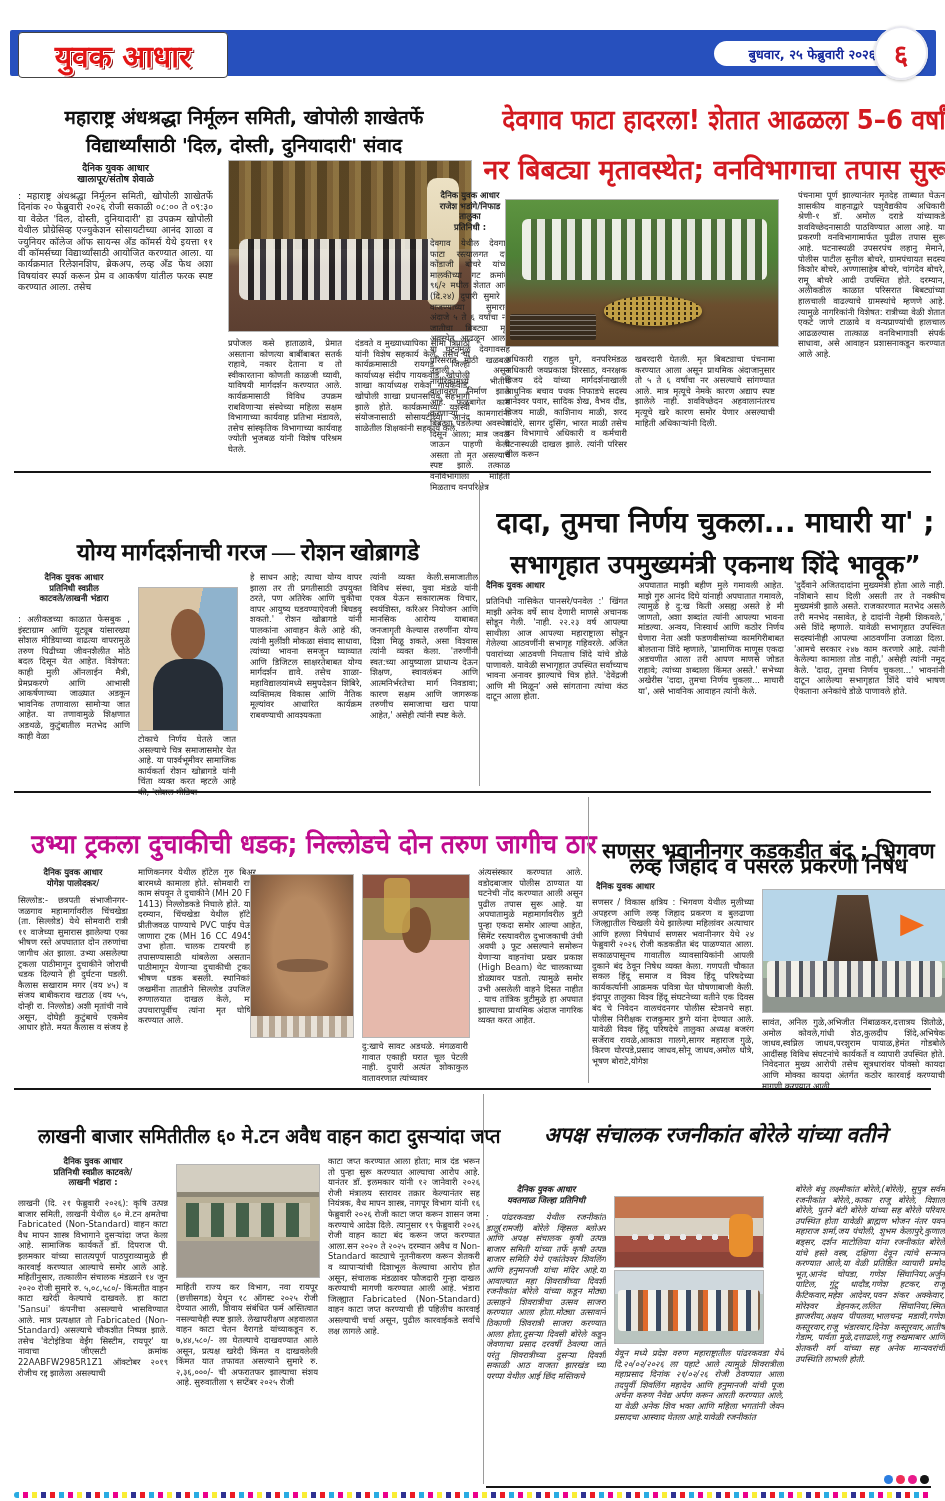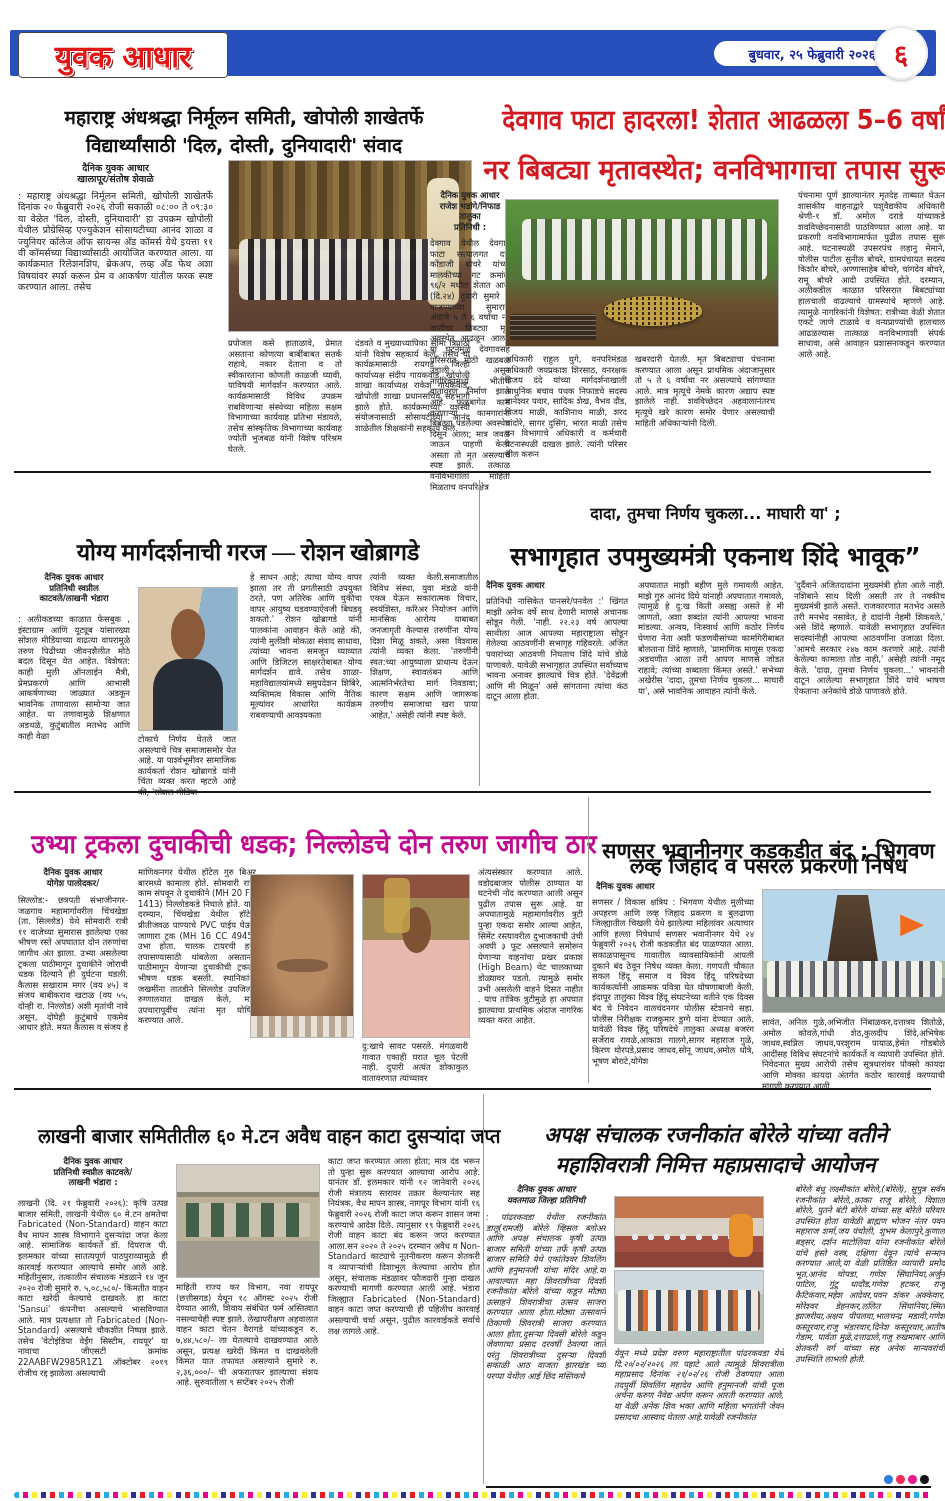--- a/index.html
+++ b/index.html
@@ -131,39 +131,39 @@
     <div class="col small" style="left:0;top:112px;width:112px;height:198px;">: अलीकडच्या काळात फेसबुक , इंस्टाग्राम आणि यूट्यूब यांसारख्या सोशल मीडियाच्या वाढत्या वापरामुळे तरुण पिढीच्या जीवनशैलीत मोठे बदल दिसून येत आहेत. विशेषत: काही मुली ऑनलाईन मैत्री, प्रेमप्रकरणे आणि आभासी आकर्षणाच्या जाळ्यात अडकून भावनिक तणावाला सामोऱ्या जात आहेत. या तणावामुळे शिक्षणात अडथळे, कुटुंबातील मतभेद आणि काही वेळा</div>
     <div class="ph ph-roshan" style="left:120px;top:85px;width:98px;height:142px;"></div>
     <div class="col small" style="left:120px;top:232px;width:98px;height:78px;">टोकाचे निर्णय घेतले जात असल्याचे चित्र समाजासमोर येत आहे. या पार्श्वभूमीवर सामाजिक कार्यकर्ता रोशन खोब्रागडे यांनी चिंता व्यक्त करत म्हटले आहे की, 'सोशल मीडिया</div>
     <div class="col small" style="left:232px;top:70px;width:112px;height:240px;">हे साधन आहे; त्याचा योग्य वापर झाला तर ती प्रगतीसाठी उपयुक्त ठरते, पण अतिरेक आणि चुकीचा वापर आयुष्य घडवण्याऐवजी बिघडवू शकतो.' रोशन खोब्रागडे यांनी पालकांना आवाहन केले आहे की, त्यांनी मुलींशी मोकळा संवाद साधावा, त्यांच्या भावना समजून घ्याव्यात आणि डिजिटल साक्षरतेबाबत योग्य मार्गदर्शन द्यावे. तसेच शाळा-महाविद्यालयांमध्ये समुपदेशन शिबिरे, व्यक्तिमत्व विकास आणि नैतिक मूल्यांवर आधारित कार्यक्रम राबवण्याची आवश्यकता</div>
     <div class="col small" style="left:352px;top:70px;width:108px;height:240px;">त्यांनी व्यक्त केली.समाजातील विविध संस्था, युवा मंडळे यांनी एकत्र येऊन सकारात्मक विचार, स्वयंशिस्त, करिअर नियोजन आणि मानसिक आरोग्य याबाबत जनजागृती केल्यास तरुणींना योग्य दिशा मिळू शकते, असा विश्वास त्यांनी व्यक्त केला. 'तरुणींनी स्वत:च्या आयुष्याला प्राधान्य देऊन शिक्षण, स्वावलंबन आणि आत्मनिर्भरतेचा मार्ग निवडावा; कारण सक्षम आणि जागरूक तरुणीच समाजाचा खरा पाया आहेत,' असेही त्यांनी स्पष्ट केले.</div>
   </div>
 
   <div class="vrule" style="left:479px;top:480px;height:306px;"></div>
 
   <div class="art" style="left:486px;top:478px;width:459px;height:312px;">
-    <div class="hl fit" style="top:0;font-size:16px;">दादा, तुमचा निर्णय चुकला... माघारी या' ;</div>
-    <div class="hl fit" style="top:36px;font-size:25px;">सभागृहात उपमुख्यमंत्री एकनाथ शिंदे भावूक”</div>
+    <div class="hl fit" style="top:0;font-size:28px;">दादा, तुमचा निर्णय चुकला... माघारी या' ;</div>
+    <div class="hl fit" style="top:44px;font-size:25px;">सभागृहात उपमुख्यमंत्री एकनाथ शिंदे भावूक”</div>
     <div class="col byline small" style="left:0;top:78px;width:142px;height:14px;text-align:left;">दैनिक युवक आधार</div>
     <div class="col small" style="left:0;top:94px;width:142px;height:216px;">प्रतिनिधी नासिकेत पानसरे/पनवेल :' खिंगत माझी अनेक वर्षे साथ देणारी माणसे अचानक सोडून गेली. 'नाही. २२.२३ वर्ष आपल्या साथीला आज आपल्या महाराष्ट्राला सोडून गेलेल्या आठवणींनी सभागृह गहिवरले. अजित पवारांच्या आठवणी निघताच शिंदे यांचे डोळे पाणावले. यावेळी सभागृहात उपस्थित सर्वांच्याच भावना अनावर झाल्याचे चित्र होते. 'देवेंद्रजी आणि मी मिळून' असे सांगताना त्यांचा कंठ दाटून आला होता.</div>
     <div class="col small" style="left:152px;top:78px;width:146px;height:232px;">अपघातात माझी बहीण मुले गमावली आहेत. माझे गुरु आनंद दिघे यांनाही अपघातात गमावले, त्यामुळे हे दु:ख किती असह्य असते हे मी जाणतो, अशा शब्दांत त्यांनी आपल्या भावना मांडल्या. अन्वय, निःस्वार्थ आणि कठोर निर्णय घेणारा नेता अशी फडणवीसांच्या कामगिरीबाबत बोलताना शिंदे म्हणाले, 'प्रामाणिक माणूस एकदा अडचणीत आला तरी आपण माणसे जोडत राहावे; त्यांच्या शब्दाला किंमत असते.' सभेच्या अखेरीस 'दादा, तुमचा निर्णय चुकला... माघारी या', असे भावनिक आवाहन त्यांनी केले.</div>
     <div class="col small" style="left:308px;top:78px;width:151px;height:232px;">'दुर्दैवाने अजितदादांना मुख्यमंत्री होता आले नाही. नशिबाने साथ दिली असती तर ते नक्कीच मुख्यमंत्री झाले असते. राजकारणात मतभेद असले तरी मनभेद नसावेत, हे दादांनी नेहमी शिकवले,' असे शिंदे म्हणाले. यावेळी सभागृहात उपस्थित सदस्यांनीही आपल्या आठवणींना उजाळा दिला. 'आमचे सरकार २४७ काम करणारे आहे. त्यांनी केलेल्या कामाला तोड नाही,' असेही त्यांनी नमूद केले. 'दादा, तुमचा निर्णय चुकला...' भावनांनी दाटून आलेल्या सभागृहात शिंदे यांचे भाषण ऐकताना अनेकांचे डोळे पाणावले होते.</div>
   </div>
 
   <div class="hrule" style="left:14px;top:791px;width:917px;height:1.5px;"></div>
 
   <div class="art" style="left:18px;top:795px;width:565px;height:292px;">
     <div class="hl fit magenta" style="top: 6px; font-size: 26px; transform-origin: 50% 50%; transform: scaleX(0.952782);">उभ्या ट्रकला दुचाकीची धडक; निल्लोडचे दोन तरुण जागीच ठार</div>
     <div class="col byline small" style="left:0;top:48px;width:110px;height:26px;">दैनिक युवक आधार
 योगेश पालोदकर/</div>
     <div class="col small" style="left:0;top:76px;width:110px;height:214px;">सिल्लोड:- छत्रपती संभाजीनगर-जळगाव महामार्गावरील चिंचखेडा (ता. सिल्लोड) येथे सोमवारी रात्री ११ वाजेच्या सुमारास झालेल्या एका भीषण रस्ते अपघातात दोन तरुणांचा जागीच अंत झाला. उभ्या असलेल्या ट्रकला पाठीमागून दुचाकीने जोराची धडक दिल्याने ही दुर्घटना घडली. कैलास सखाराम मगर (वय ४५) व संजय बाबीकराव खटाळ (वय ५५, दोन्ही रा. निल्लोड) अशी मृतांची नावे असून, दोघेही कुटुंबाचे एकमेव आधार होते. मयत कैलास व संजय हे</div>
     <div class="col small" style="left:120px;top:48px;width:118px;height:242px;">माणिकनगर येथील हॉटेल गुरु बिअर बारमध्ये कामाला होते. सोमवारी रात्री काम संपवून ते दुचाकीने (MH 20 FH 1413) निल्लोडकडे निघाले होते. याच दरम्यान, चिंचखेडा येथील हॉटेल प्रीतीजवळ पाण्याचे PVC पाईप घेऊन जाणारा ट्रक (MH 16 CC 4945) उभा होता. चालक टायरची हवा तपासण्यासाठी थांबलेला असताना, पाठीमागून येणाऱ्या दुचाकीची ट्रकला भीषण धडक बसली. स्थानिकांनी जखमींना तातडीने सिल्लोड उपजिल्हा रुग्णालयात दाखल केले, मात्र उपचारापूर्वीच त्यांना मृत घोषित करण्यात आले.</div>
     <div class="ph ph-face1" style="left:232px;top:55px;width:102px;height:162px;"></div>
     <div class="ph ph-face2" style="left:344px;top:55px;width:106px;height:162px;"></div>
-    <div class="col small" style="left:344px;top:222px;width:106px;height:68px;">दु:खाचे सावट पसरले. मंगळवारी गावात एकाही घरात चूल पेटली नाही. दुपारी अत्यंत शोकाकुल वातावरणात त्यांच्यावर</div>
+    <div class="col small" style="left:344px;top:222px;width:106px;height:68px;">दु:खाचे सावट अडथळे. मंगळवारी गावात एकाही घरात चूल पेटली नाही. दुपारी अत्यंत शोकाकुल वातावरणात त्यांच्यावर</div>
     <div class="col small" style="left:460px;top:48px;width:105px;height:242px;">अंत्यसंस्कार करण्यात आले. वडोदबाजार पोलीस ठाण्यात या घटनेची नोंद करण्यात आली असून पुढील तपास सुरू आहे. या अपघातामुळे महामार्गावरील त्रुटी पुन्हा एकदा समोर आल्या आहेत, सिमेंट रस्त्यावरील दुभाजकाची उंची अवघी ३ फूट असल्याने समोरून येणाऱ्या वाहनांचा प्रखर प्रकाश (High Beam) थेट चालकाच्या डोळ्यावर पडतो. त्यामुळे समोर उभी असलेली वाहने दिसत नाहीत . याच तांत्रिक त्रुटीमुळे हा अपघात झाल्याचा प्राथमिक अंदाज नागरिक व्यक्त करत आहेत.</div>
   </div>
 
   <div class="vrule" style="left:588px;top:797px;height:286px;"></div>
 
   <div class="art" style="left:592px;top:795px;width:353px;height:292px;">
     <div class="hl fit" style="top:17px;font-size:21px;">सणसर भवानीनगर कडकडीत बंद ; भिगवण</div>
     <div class="hl fit" style="top:32px;font-size:21px;">लव्ह जिहाद व पसरल प्रकरणी निषेध</div>
     <div class="col byline small" style="left:4px;top:62px;width:150px;height:14px;text-align:left;">दैनिक युवक आधार</div>
     <div class="col small" style="left:0;top:78px;width:162px;height:214px;">सणसर / विकास क्षत्रिय : भिगवण येथील मुलीच्या अपहरण आणि लव्ह जिहाद प्रकरण व बुलढाणा जिल्ह्यातील चिखली येथे झालेल्या महिलांवर अत्याचार आणि हल्ला निषेधार्थ सणसर भवानीनगर येथे २४ फेब्रुवारी २०२६ रोजी कडकडीत बंद पाळण्यात आला. सकाळपासूनच गावातील व्यावसायिकांनी आपली दुकाने बंद ठेवून निषेध व्यक्त केला. गणपती चौकात सकल हिंदू समाज व विश्व हिंदू परिषदेच्या कार्यकर्त्यांनी आक्रमक पवित्रा घेत घोषणाबाजी केली. इंदापूर तालुका विश्व हिंदू संघटनेच्या वतीने एक दिवस बंद चे निवेदन वालचंदनगर पोलीस स्टेशनचे सहा. पोलीस निरीक्षक राजकुमार डुग्गे यांना देण्यात आले. यावेळी विश्व हिंदू परिषदेचे तालुका अध्यक्ष बजरंग सर्जेराव रावळे,आकाश गालगे,सागर महाराज गुळे, किरण घोरपडे,प्रसाद जाधव,सोनू जाधव,अमोल धोत्रे, भूषण बोराटे,योगेश</div>
@@ -183,21 +183,20 @@
     <div class="col small" style="left:0;top:80px;width:150px;height:312px;">लाखनी (दि. २१ फेब्रुवारी २०२६): कृषि उत्पन्न बाजार समिती, लाखनी येथील ६० मे.टन क्षमतेचा Fabricated (Non-Standard) वाहन काटा वैध मापन शास्त्र विभागाने दुसऱ्यांदा जप्त केला आहे. सामाजिक कार्यकर्ते डॉ. दिपराज पी. इलमकार यांच्या सातत्यपूर्ण पाठपुराव्यामुळे ही कारवाई करण्यात आल्याचे समोर आले आहे. महितीनुसार, तत्कालीन संचालक मंडळाने १४ जून २०२० रोजी सुमारे रु. ५,०८,५८०/- किंमतीत वाहन काटा खरेदी केल्याचे दाखवले. हा काटा 'Sansui' कंपनीचा असल्याचे भासविण्यात आले. मात्र प्रत्यक्षात तो Fabricated (Non-Standard) असल्याचे चौकशीत निष्पन्न झाले. तसेच 'वेटोइंडिया वेईंग सिस्टीम, रायपूर' या नावाचा जीएसटी क्रमांक 22AABFW2985R1Z1 ऑक्टोबर २०१९ रोजीच रद्द झालेला असल्याची</div>
     <div class="ph ph-bldg" style="left:158px;top:46px;width:142px;height:112px;"></div>
     <div class="col small" style="left:158px;top:164px;width:142px;height:228px;">माहिती राज्य कर विभाग, नवा रायपूर (छत्तीसगड) येथून १८ ऑगस्ट २०२५ रोजी देण्यात आली, शिवाय संबंधित फर्म अस्तित्वात नसल्याचेही स्पष्ट झाले. लेखापरीक्षण अहवालात वाहन काटा चेतन वैरागडे यांच्याकडून रु. ७,४४,५८०/- ला घेतल्याचे दाखवण्यात आले असून, प्रत्यक्ष खरेदी किंमत व दाखवलेली किंमत यात तफावत असल्याने सुमारे रु. २,३६,०००/- ची अफरातफर झाल्याचा संशय आहे. सुरुवातीला ९ सप्टेंबर २०२५ रोजी</div>
     <div class="col small" style="left:310px;top:38px;width:152px;height:354px;">काटा जप्त करण्यात आला होता; मात्र दंड भरून तो पुन्हा सुरू करण्यात आल्याचा आरोप आहे. यानंतर डॉ. इलमकार यांनी १२ जानेवारी २०२६ रोजी मंत्रालय स्तरावर तक्रार केल्यानंतर सह नियंत्रक, वैध मापन शास्त्र, नागपूर विभाग यांनी १६ फेब्रुवारी २०२६ रोजी काटा जप्त करून शासन जमा करण्याचे आदेश दिले. त्यानुसार १९ फेब्रुवारी २०२६ रोजी वाहन काटा बंद करून जप्त करण्यात आला.सन २०२० ते २०२५ दरम्यान अवैध व Non-Standard काट्याचे नूतनीकरण करून शेतकरी व व्यापाऱ्यांची दिशाभूल केल्याचा आरोप होत असून, संचालक मंडळावर फौजदारी गुन्हा दाखल करण्याची मागणी करण्यात आली आहे. भंडारा जिल्ह्यात Fabricated (Non-Standard) वाहन काटा जप्त करण्याची ही पहिलीच कारवाई असल्याची चर्चा असून, पुढील कारवाईकडे सर्वांचे लक्ष लागले आहे.</div>
   </div>
 
   <div class="vrule" style="left:483px;top:1094px;height:390px;"></div>
 
   <div class="art" style="left:486px;top:1094px;width:459px;height:396px;font-style:italic;">
     <div class="hl fit" style="top:2px;font-size:21px;">अपक्ष संचालक रजनीकांत बोरेले यांच्या वतीने</div>
-    <div class="hl fit" style="top:32px;font-size:21px;">महाशिवरात्री निमित्त महाप्रसादाचे आयोजन</div>
     <div class="col byline small" style="left:0;top:66px;width:120px;height:26px;">दैनिक युवक आधार
 यवतमाळ जिल्हा प्रतिनिधी</div>
     <div class="col small" style="left:0;top:94px;width:120px;height:298px;">: पांढरकवडा येथील रजनीकांत डालू(रामजी) बोरेले व्हिसल ब्लोअर आणि अपक्ष संचालक कृषी उत्पन्न बाजार समिती यांच्या तर्फे कृषी उत्पन्न बाजार समिति येथे एकांतेश्वर शिवलिंग आणि हनुमानजी यांचा मंदिर आहे.या आवाल्यात महा शिवरात्रीच्या दिवशी रजनीकांत बोरेले यांच्या कडून मोठ्या उत्साहने शिवरात्रीचा उत्सव साजरा करण्यात आला होता.मोठ्या उत्सावाने ठिकाणी शिवरात्री साजरा करण्यात आला होता,दुसऱ्या दिवसी बोरेले कडून जेवणाचा प्रसाद दरवर्षी ठेवल्या जाते परंतु शिवरात्रीच्या दुसऱ्या दिवशी सकाळी आठ वाजता झारखंड च्या परप्पा येथील आई छिंद मस्तिकचे</div>
     <div class="ph ph-food1" style="left:128px;top:78px;width:148px;height:70px;"></div>
     <div class="ph ph-food2" style="left:128px;top:152px;width:148px;height:72px;"></div>
     <div class="col small" style="left:128px;top:230px;width:170px;height:162px;">येवून मध्ये प्रदेश वरुण महाराष्ट्रातील पांढरकवडा येथे दि.२०/०२/२०२६ ला पहाटे आले त्यामुळे शिवरात्रीला महाप्रसाद दिनांक २१/०२/२६ रोजी ठेवण्यात आला तदपुर्वी शिवलिंग महादेव आणि हनुमानजी यांची पूजा अर्चना करुण नैवेद्य अर्पण करून आरती करण्यात आले, या वेळी अनेक शिव भक्त आणि महिला भगतांनी जेवन प्रसादचा आस्वाद घेतला आहे.यावेळी रजनीकांत</div>
     <div class="col small" style="left:309px;top:66px;width:150px;height:326px;">बोरेले बंधु लक्ष्मीकांत बोरेले,(बोरेले), सुपुत्र सर्वम रजनीकांत बोरेले,,काका राजू बोरेले, विशाल बोरेले, पुतने बंटी बोरेले यांच्या सह बोरेले परिवार उपस्थित होता यावेळी ब्राह्मण भोजन नंतर पवन महाराज शर्मा,जय पंचोली, शुभम केलापुरे,कुणाल बड्सर, दर्शन माटोलिया यांना रजनीकांत बोरेले यांचे हस्ते वस्त्र, दक्षिणा देवून त्यांचे सन्मान करण्यात आले,या वेळी प्रतिष्ठित व्यापारी प्रमोद भूत,आनंद चोपडा, गणेश सिंघानिया,अर्जुन पाटिल, गुंटू धादौड,गणेश हटकर, राजू कैटिकवार,महेश आदेवर,पवन शंकर अक्केवार, मोरेश्वर डेहनकर,ललित सिंघानिया,स्मित झाजरीया,अक्षय पीपलवा,भालचन्द्र मडावी,गणेश कस्तूरवार,राजू भंडारवार,दिनेश कस्तूरवार,आतीष गेडाम, पार्वता मुळे,दत्ताढाले,गजु रुखमाबार आणि शेतकरी वर्ग यांच्या सह अनेक मान्यवरांची उपस्थिति लाभली होती.</div>
   </div>
 
   <div class="hrule" style="left:486px;top:1486px;width:445px;height:1.5px;"></div>

